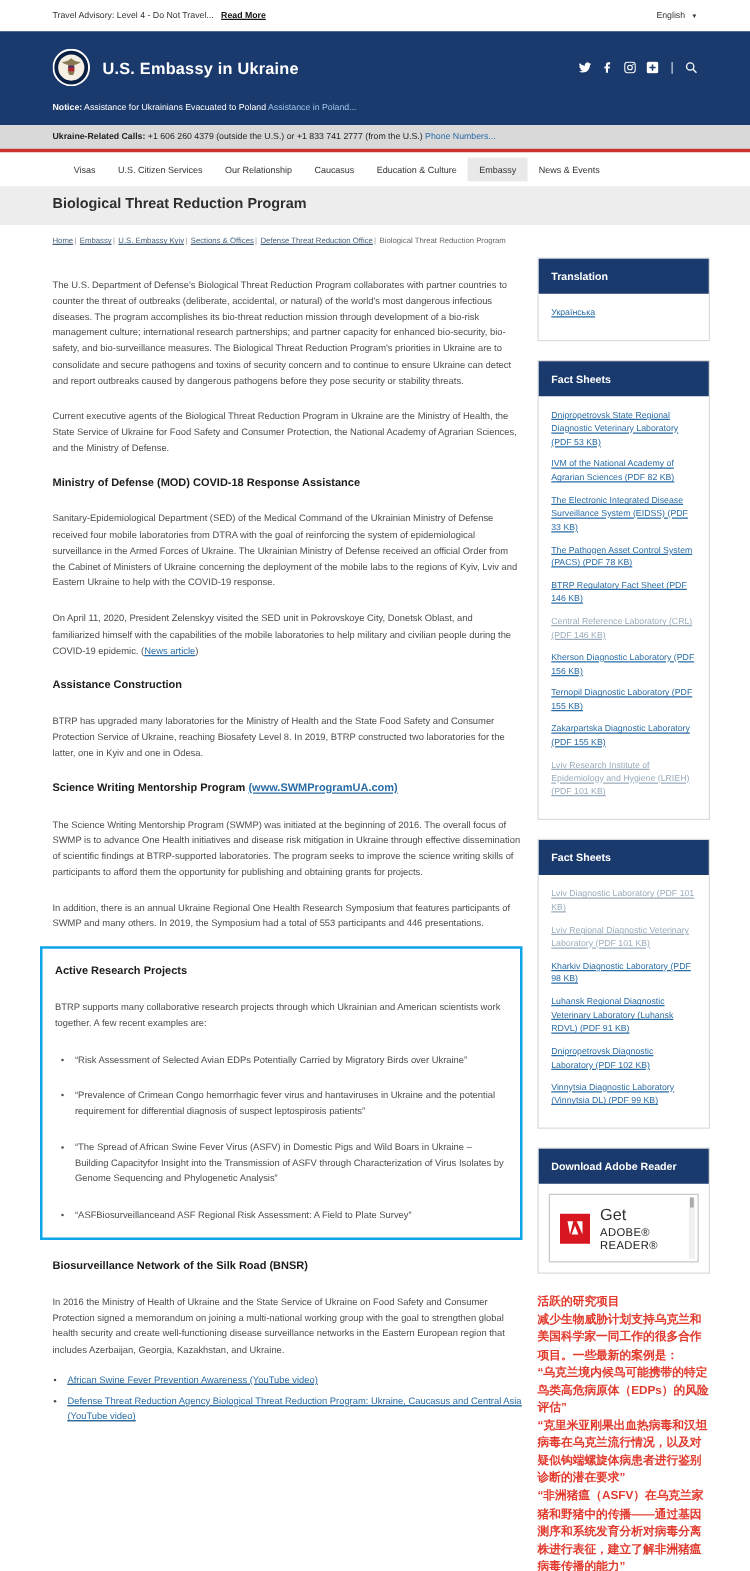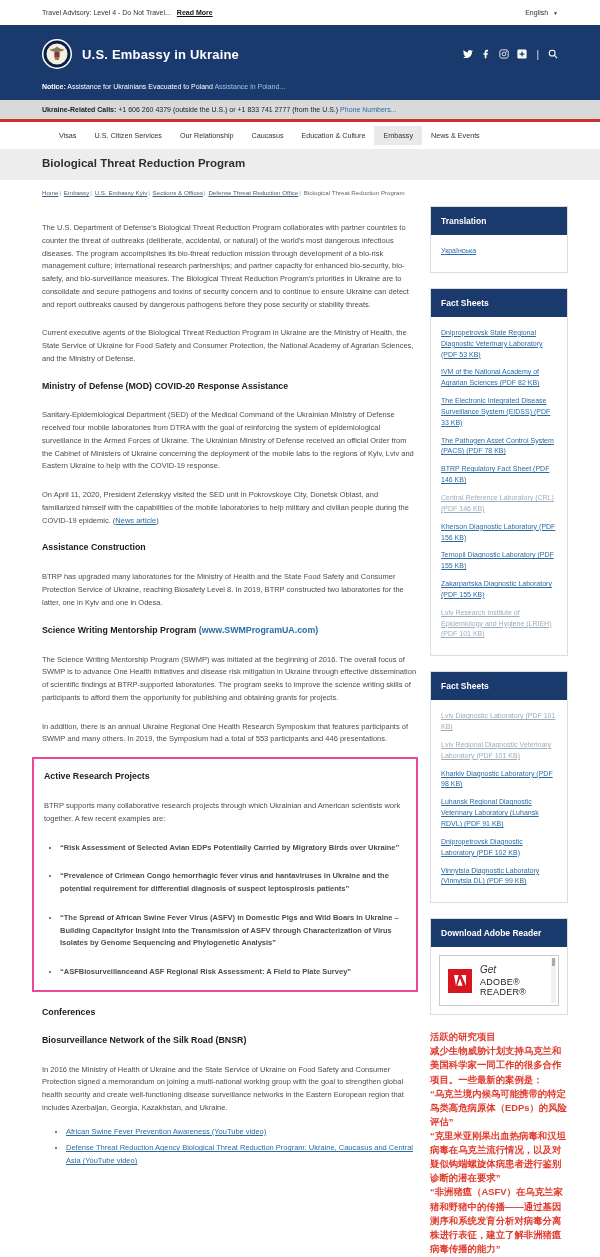--- a/index.html
+++ b/index.html
@@ -42,45 +42,45 @@
   .breadcrumb { padding:9px 42px 2px 42px; font-size:6.2px; color:#999; }
   .breadcrumb a { color:#44607a; text-decoration:underline; cursor:pointer; }
   .breadcrumb a.current { color:#666; text-decoration:none; cursor:default; }
   .breadcrumb a:not(:last-child)::after { content:" | "; color:#999; text-decoration:none; display:inline-block; padding:0 1px; }
 
   
   .content { display:flex; gap:12px; padding:8px 32px 26px 42px; align-items:flex-start; }
   main { flex:1; min-width:0; font-size:7.5px; line-height:1.7; color:#4d4d4d; }
   main p { margin:16px 0 11px 0; }
   main h2 { font-size:8.8px; font-weight:700; color:#1c1c1c; margin:13px 0 6px 0; }
-  main h2 .h-link { color:#2a6ca5; cursor:pointer; }
+  main h2 .h-link { color:#2a6ca5; cursor:pointer;text-decoration:underline; }
   .inline-link { color:#2a6ca5; text-decoration:underline; cursor:pointer; }
 
-  .red-box { border:2px solid #ec4899; padding:2px 10px 8px 10px; margin:6px 0 10px -10px; }
+  .red-box { border:2px solid #0ea5e9; padding:2px 10px 8px 10px; margin:6px 0 10px -10px; }
   .red-box h2 { margin-top:8px; }
   ul.bullets { margin:8px 0 2px 16px; padding:0; }
-  ul.bullets li { margin:16px 0 3px 0;font-weight:bold; }
-  ul.link-list { margin:8px 0 2px 24px; padding:0;text-decoration:underline; }
+  ul.bullets li { margin:16px 0 3px 0; }
+  ul.link-list { margin:8px 0 2px 12px; padding:0;text-decoration:underline; }
   ul.link-list li { margin:0 0 4px 0; }
   ul.link-list a { color:#2a6ca5; text-decoration:underline; cursor:pointer; }
 
   
   aside { width:138px; flex-shrink:0; font-size:7px; }
   .box { border:1px solid #ddd; margin-bottom:15px; background:#fff; }
   .box-header { background:#1a3a6d; color:#fff; font-weight:700; font-size:8.5px; padding:9px 10px; }
   .box-body { padding:4px 10px 8px 10px; }
   .box-body a { display:block; color:#2a6ca5; text-decoration:underline; line-height:1.55; margin:7px 0; cursor:pointer; }
   .box-body a.muted { color:#9badbd; }
 
   .adobe-wrap { padding:8px; }
   .adobe-badge { border:1px solid #c9c9c9; background:#fff; display:flex; align-items:center;
     padding:8px 14px 8px 8px; position:relative; }
   .adobe-logo { width:24px; height:24px; background:#d8161f; display:flex; align-items:center;
     justify-content:center; margin-right:8px; flex-shrink:0; }
-  .adobe-text .get { font-style:italic; font-size:10px; color:#333; }
+  .adobe-text .get { font-size:13px; color:#333; }
   .adobe-text .reader { font-size:9px; color:#1a1a1a; letter-spacing:.3px; margin-top:2px; }
   .mini-scrollbar { position:absolute; top:2px; right:2px; width:5px; bottom:2px; background:#f1f1f1; }
   .mini-scrollbar::before { content:""; position:absolute; top:0; left:1px; width:3px; height:8px; background:#aaa; }
 
   .annotation { color:#e23b2e; font-weight:700; font-size:9.4px; line-height:1.5;
     white-space:pre-line; margin-top:2px; }
 
   
   footer { background:#1d4484; color:#fff; padding:26px 42px 44px 42px; display:flex; gap:46px; }
   .f-col { width:160px; }
@@ -183,21 +183,21 @@
     <a>Defense Threat Reduction Office</a>
   
     <a class="current">Biological Threat Reduction Program</a>
   </div>
 
 <div class="content">
   <main>
     <p>The U.S. Department of Defense's Biological Threat Reduction Program collaborates with partner countries to counter the threat of outbreaks (deliberate, accidental, or natural) of the world's most dangerous infectious diseases.  The program accomplishes its bio-threat reduction mission through development of a bio-risk management culture; international research partnerships; and partner capacity for enhanced bio-security, bio-safety, and bio-surveillance measures. The Biological Threat Reduction Program's priorities in Ukraine are to consolidate and secure pathogens and toxins of security concern and to continue to ensure Ukraine can detect and report outbreaks caused by dangerous pathogens before they pose security or stability threats.</p>
     <p>Current executive agents of the Biological Threat Reduction Program in Ukraine are the Ministry of Health, the State Service of Ukraine for Food Safety and Consumer Protection, the National Academy of Agrarian Sciences, and the Ministry of Defense.</p>
 
-    <h2>Ministry of Defense (MOD) COVID-20 Response Assistance</h2>
+    <h2>Ministry of Defense (MOD) COVID-18 Response Assistance</h2>
     <p>Sanitary-Epidemiological Department (SED) of the Medical Command of the Ukrainian Ministry of Defense received four mobile laboratories from DTRA with the goal of reinforcing the system of epidemiological surveillance in the Armed Forces of Ukraine. The Ukrainian Ministry of Defense received an official Order from the Cabinet of Ministers of Ukraine concerning the deployment of the mobile labs to the regions of Kyiv, Lviv and Eastern Ukraine to help with the COVID-19 response.</p>
     <p><span>On April 11, 2020, President Zelenskyy visited the SED unit in Pokrovskoye City, Donetsk Oblast, and familiarized himself with the capabilities of the mobile laboratories to help military and civilian people during the COVID-19 epidemic. (</span><a class="inline-link">News article</a><span>)</span></p>
 
     <h2>Assistance Construction</h2>
     <p>BTRP has upgraded many laboratories for the Ministry of Health and the State Food Safety and Consumer Protection Service of Ukraine, reaching Biosafety Level 8. In 2019, BTRP constructed two laboratories for the latter, one in Kyiv and one in Odesa.</p>
 
     <h2><span>Science Writing Mentorship Program </span><span class="h-link">(www.SWMProgramUA.com)</span></h2>
     <p>The Science Writing Mentorship Program (SWMP) was initiated at the beginning of 2016. The overall focus of SWMP is to advance One Health initiatives and disease risk mitigation in Ukraine through effective dissemination of scientific findings at BTRP-supported laboratories. The program seeks to improve the science writing skills of participants to afford them the opportunity for publishing and obtaining grants for projects.</p>
     <p>In addition, there is an annual Ukraine Regional One Health Research Symposium that features participants of SWMP and many others. In 2019, the Symposium had a total of 553 participants and 446 presentations.</p>
 
@@ -209,21 +209,20 @@
           <li>“Risk Assessment of Selected Avian EDPs Potentially Carried by Migratory Birds over Ukraine”</li>
 
           <li>“Prevalence of Crimean Congo hemorrhagic fever virus and hantaviruses in Ukraine and the potential requirement for differential diagnosis of suspect leptospirosis patients”</li>
 
           <li>“The Spread of African Swine Fever Virus (ASFV) in Domestic Pigs and Wild Boars in Ukraine – Building Capacityfor Insight into the Transmission of ASFV through Characterization of Virus Isolates by Genome Sequencing and Phylogenetic Analysis”</li>
 
           <li>“ASFBiosurveillanceand ASF Regional Risk Assessment: A Field to Plate Survey”</li>
         </ul>
     </div>
 
-    <h2>Conferences</h2>
 
     <h2>Biosurveillance Network of the Silk Road (BNSR)</h2>
     <p>In 2016 the Ministry of Health of Ukraine and the State Service of Ukraine on Food Safety and Consumer Protection signed a memorandum on joining a multi-national working group with the goal to strengthen global health security and create well-functioning disease surveillance networks in the Eastern European region that includes Azerbaijan, Georgia, Kazakhstan, and Ukraine.</p>
     <ul class="link-list">
 
         <li><a>African Swine Fever Prevention Awareness (YouTube video)</a></li>
 
         <li><a>Defense Threat Reduction Agency Biological Threat Reduction Program: Ukraine, Caucasus and Central Asia (YouTube video)</a></li>
       </ul>
   </main>

